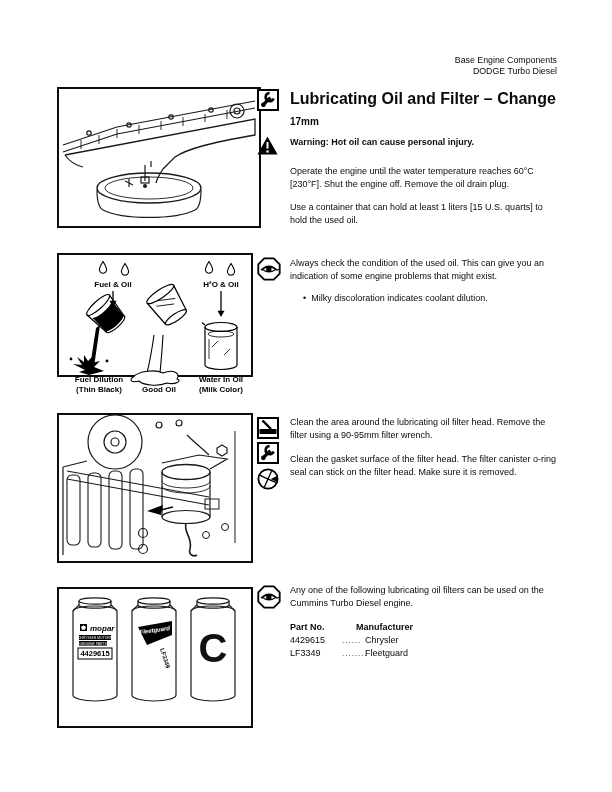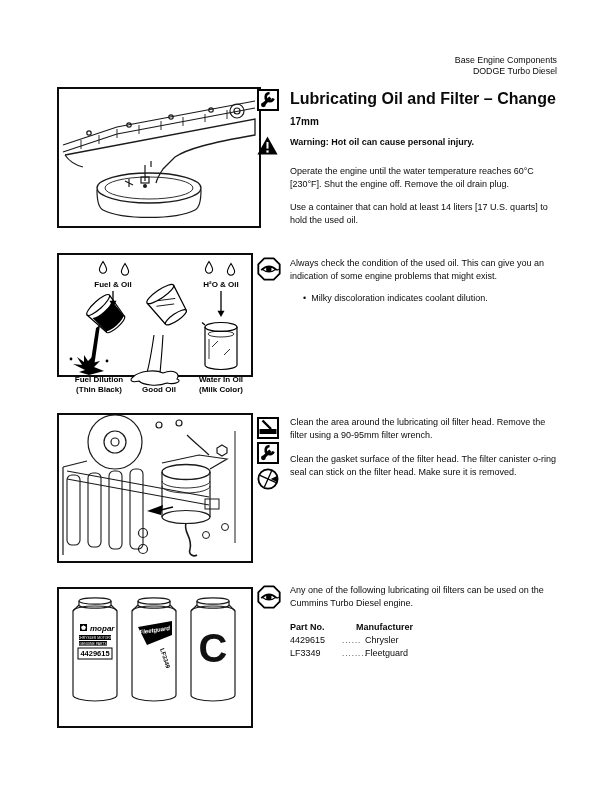--- a/index.html
+++ b/index.html
@@ -87,21 +87,21 @@
       <span class="icon" style="top:0">
         <svg viewBox="0 0 21 19" width="21" height="19">
           <polygon points="10.5,0.5 20.6,18.4 0.4,18.4" fill="#000"></polygon>
           <rect x="9.5" y="6" width="2" height="6.6" fill="#fff"></rect>
           <rect x="9.4" y="14.4" width="2.2" height="2.2" fill="#fff"></rect>
         </svg>
       </span>
       <div class="warn-text">Warning: Hot oil can cause personal injury.</div>
     </div>
     <p class="para">Operate the engine until the water temperature reaches 60°C [230°F]. Shut the engine off. Remove the oil drain plug.</p>
-    <p class="para">Use a container that can hold at least 14 liters [17 U.S. quarts] to hold the used oil.</p>
+    <p class="para">Use a container that can hold at least 1 liters [15 U.S. quarts] to hold the used oil.</p>
   </div>
 
   <div class="figbox" style="left:57px;top:253px;width:196px;height:124px;">
     <svg viewBox="0 0 192 140" width="192" height="140">
 
       <g fill="#fff" stroke="#000" stroke-width="1.1">
         <path d="M44,6.5 C46.2,10 47.6,12.3 47.6,14.6 A3.6,3.6 0 1,1 40.4,14.6 C40.4,12.3 41.8,10 44,6.5 Z"></path>
         <path d="M66,8.5 C68.2,12 69.6,14.3 69.6,16.6 A3.6,3.6 0 1,1 62.4,16.6 C62.4,14.3 63.8,12 66,8.5 Z"></path>
         <path d="M150,6.5 C152.2,10 153.6,12.3 153.6,14.6 A3.6,3.6 0 1,1 146.4,14.6 C146.4,12.3 147.8,10 150,6.5 Z"></path>
         <path d="M172,8.5 C174.2,12 175.6,14.3 175.6,16.6 A3.6,3.6 0 1,1 168.4,16.6 C168.4,14.3 169.8,12 172,8.5 Z"></path>

